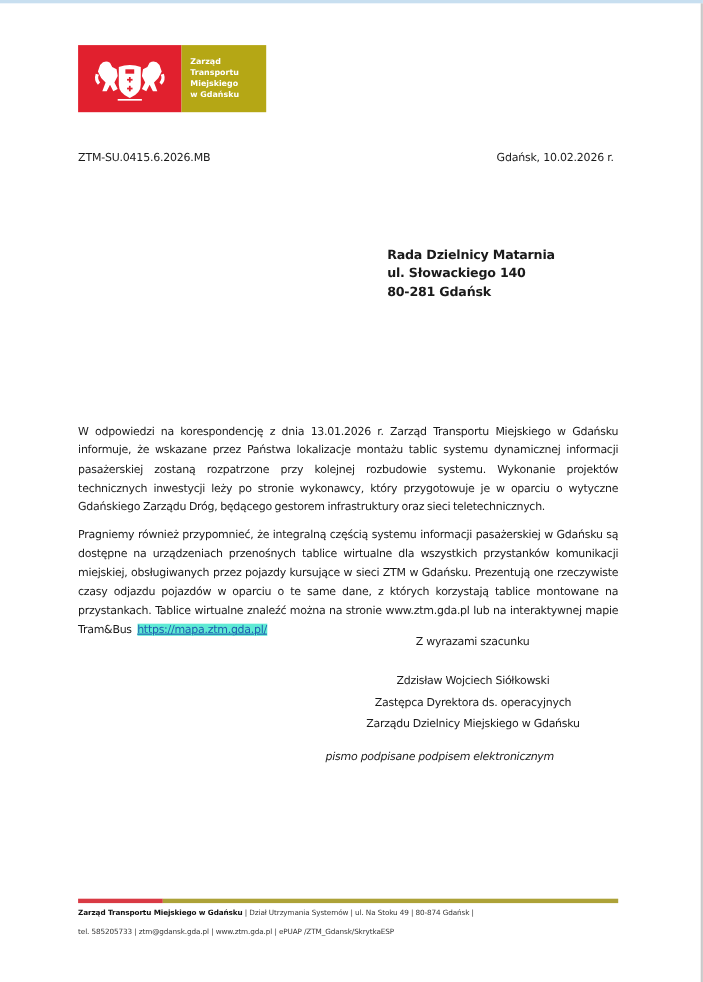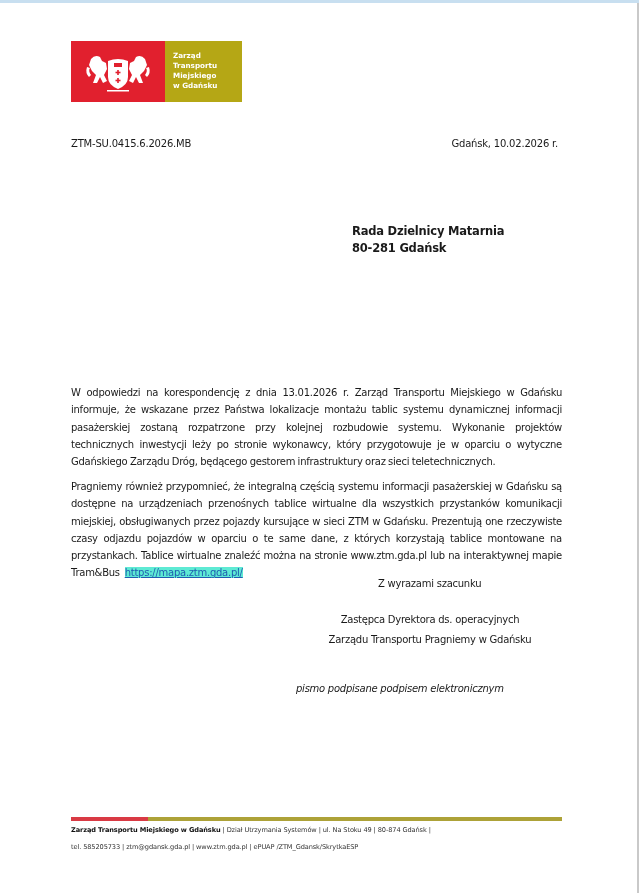--- a/index.html
+++ b/index.html
@@ -82,30 +82,32 @@
       <div>w Gdańsku</div>
     </div>
   </div>
 </div>
 
 <div class="ref">ZTM-SU.0415.6.2026.MB</div>
 <div class="date">Gdańsk, 10.02.2026 r.</div>
 
 <div class="recipient">
   <div>Rada Dzielnicy Matarnia</div>
+  <div>ul. Słowackiego 140</div>
   <div>80-281 Gdańsk</div>
 </div>
 
 <div class="body-text para1">W odpowiedzi na korespondencję z dnia 13.01.2026 r. Zarząd Transportu Miejskiego w Gdańsku informuje, że wskazane przez Państwa lokalizacje montażu tablic systemu dynamicznej informacji pasażerskiej zostaną rozpatrzone przy kolejnej rozbudowie systemu. Wykonanie projektów technicznych inwestycji leży po stronie wykonawcy, który przygotowuje je w oparciu o wytyczne Gdańskiego Zarządu Dróg, będącego gestorem infrastruktury oraz sieci teletechnicznych.</div>
 <div class="body-text para2"><span>Pragniemy również przypomnieć, że integralną częścią systemu informacji pasażerskiej w Gdańsku są dostępne na urządzeniach przenośnych tablice wirtualne dla wszystkich przystanków komunikacji miejskiej, obsługiwanych przez pojazdy kursujące w sieci ZTM w Gdańsku. Prezentują one rzeczywiste czasy odjazdu pojazdów w oparciu o te same dane, z których korzystają tablice montowane na przystankach. Tablice wirtualne znaleźć można na stronie www.ztm.gda.pl lub na interaktywnej mapie Tram&amp;Bus</span>&nbsp; <span class="link">https://mapa.ztm.gda.pl/</span></div>
 
 <div class="closing regards">Z wyrazami szacunku</div>
 <div class="signer">
+  <div>Zdzisław Wojciech Siółkowski</div>
   <div>Zastępca Dyrektora ds. operacyjnych</div>
-  <div>Zarządu Transportu Pragniemy w Gdańsku</div>
+  <div>Zarządu Dzielnicy Miejskiego w Gdańsku</div>
 </div>
 <div class="esign">pismo podpisane podpisem elektronicznym</div>
 
 <div class="footer-bar">
   <div class="red"></div>
   <div class="olive"></div>
 </div>
 <div class="footer footer1"><b>Zarząd Transportu Miejskiego w Gdańsku</b><span> | Dział Utrzymania Systemów | ul. Na Stoku 49 | 80-874 Gdańsk |</span></div>
 <div class="footer footer2">tel. 585205733 | ztm@gdansk.gda.pl | www.ztm.gda.pl | ePUAP /ZTM_Gdansk/SkrytkaESP</div>
 

